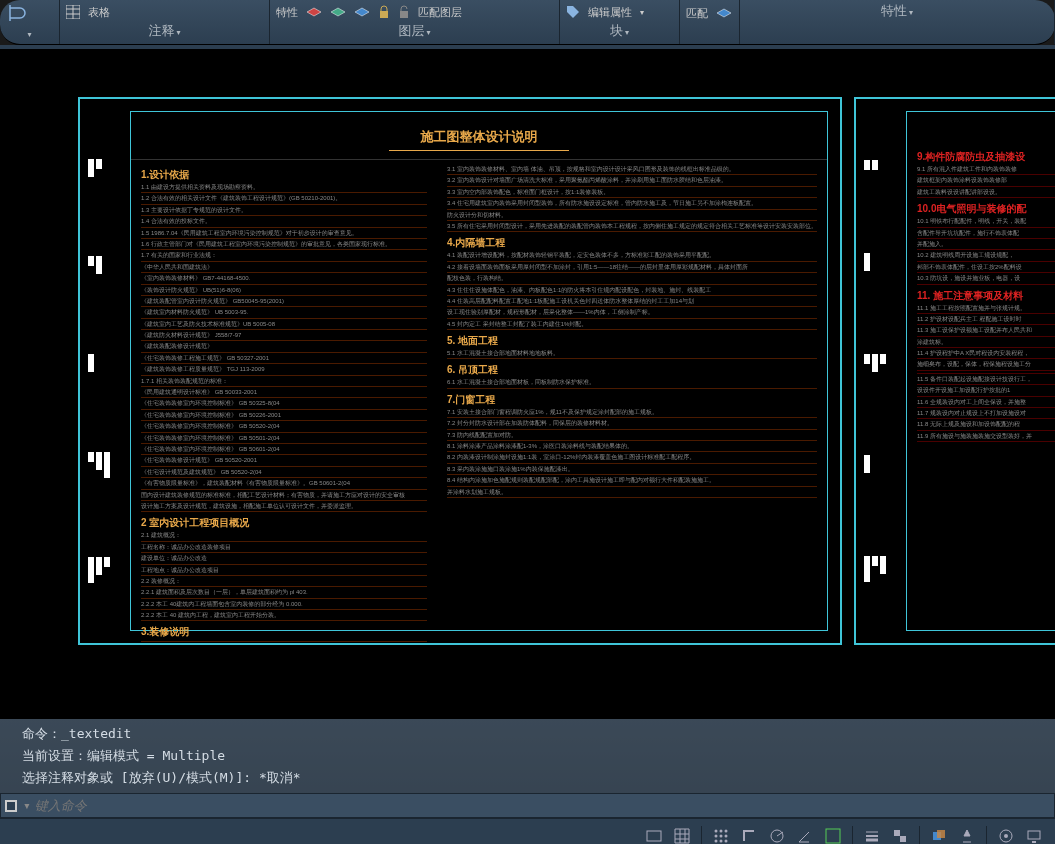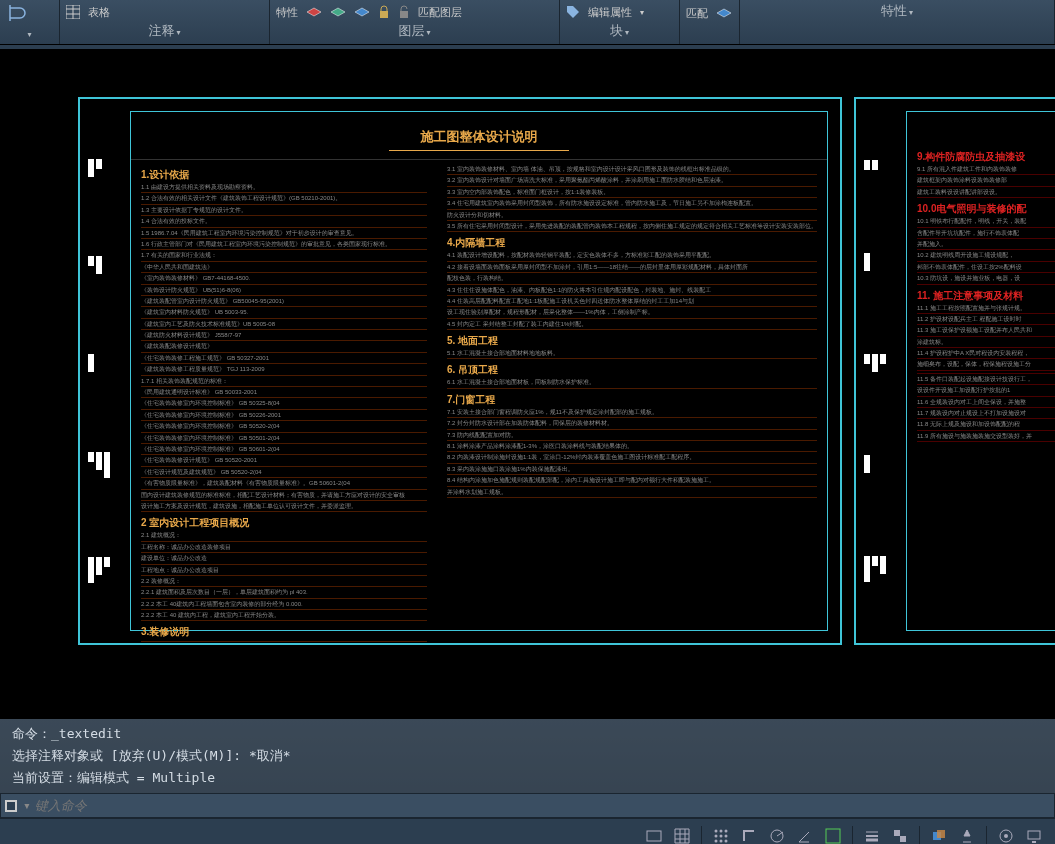--- a/index.html
+++ b/index.html
@@ -12,20 +12,21 @@
     }
     .ribbon {
       background: #34495e;
       background: linear-gradient(to bottom, #3a4e62, #2c3e50);
       height: 45px;
       display: flex;
       align-items: stretch;
       border-bottom: 1px solid #000;
       color: #ccc;
       font-size: 11px;
+      border-radius: 20px;
     }
     .ribbon-group {
       display: flex;
       flex-direction: column;
       justify-content: space-between;
       border-right: 1px solid #1a2530;
       padding: 2px 6px 0;
     }
     .ribbon-top {
       display: flex;
@@ -153,21 +154,21 @@
     .sheet2 .rline { border-bottom-color: #4a0000; }
     .cmd-panel {
       background: #34495e;
       background: linear-gradient(to bottom, #3a4e62, #2c3e50);
       color: #d5dde5;
       font-size: 13px;
       font-family: Consolas, monospace;
     }
     .cmd-history {
       background: rgba(60,70,80,0.6);
-      padding: 4px 12px;
+      padding: 4px 22px;
     }
     .cmd-line {
       padding: 2px 0;
     }
     .cmd-input-row {
       display: flex;
       align-items: center;
       padding: 4px;
       background: #3a4e62;
       border: 1px solid #1a2530;
@@ -455,22 +456,22 @@
             <div class="rline">  11.9 所有施设与施装施装施交设型装好，并</div>
           </div>
       </div>
     </div>
   </div>
 </div>
 
 <div class="cmd-panel">
   <div class="cmd-history">
     <div class="cmd-line">命令：_textedit</div>
+    <div class="cmd-line">当前设置：编辑模式 = Multiple</div>
     <div class="cmd-line">选择注释对象或 [放弃(U)/模式(M)]: *取消*</div>
-    <div class="cmd-line">当前设置：编辑模式 = Multiple</div>
   </div>
   <div class="cmd-input-row">
     <span class="cmd-icon">
       <svg width="12" height="12">
           <rect x="0" y="0" width="12" height="12" fill="#ccc"></rect>
           <rect x="2" y="2" width="8" height="8" fill="#2c3e50"></rect>
         </svg>
     </span>
     <span style="color:#888;margin-right:4px;">▾</span>
     <input class="cmd-input" placeholder="键入命令" style="">

